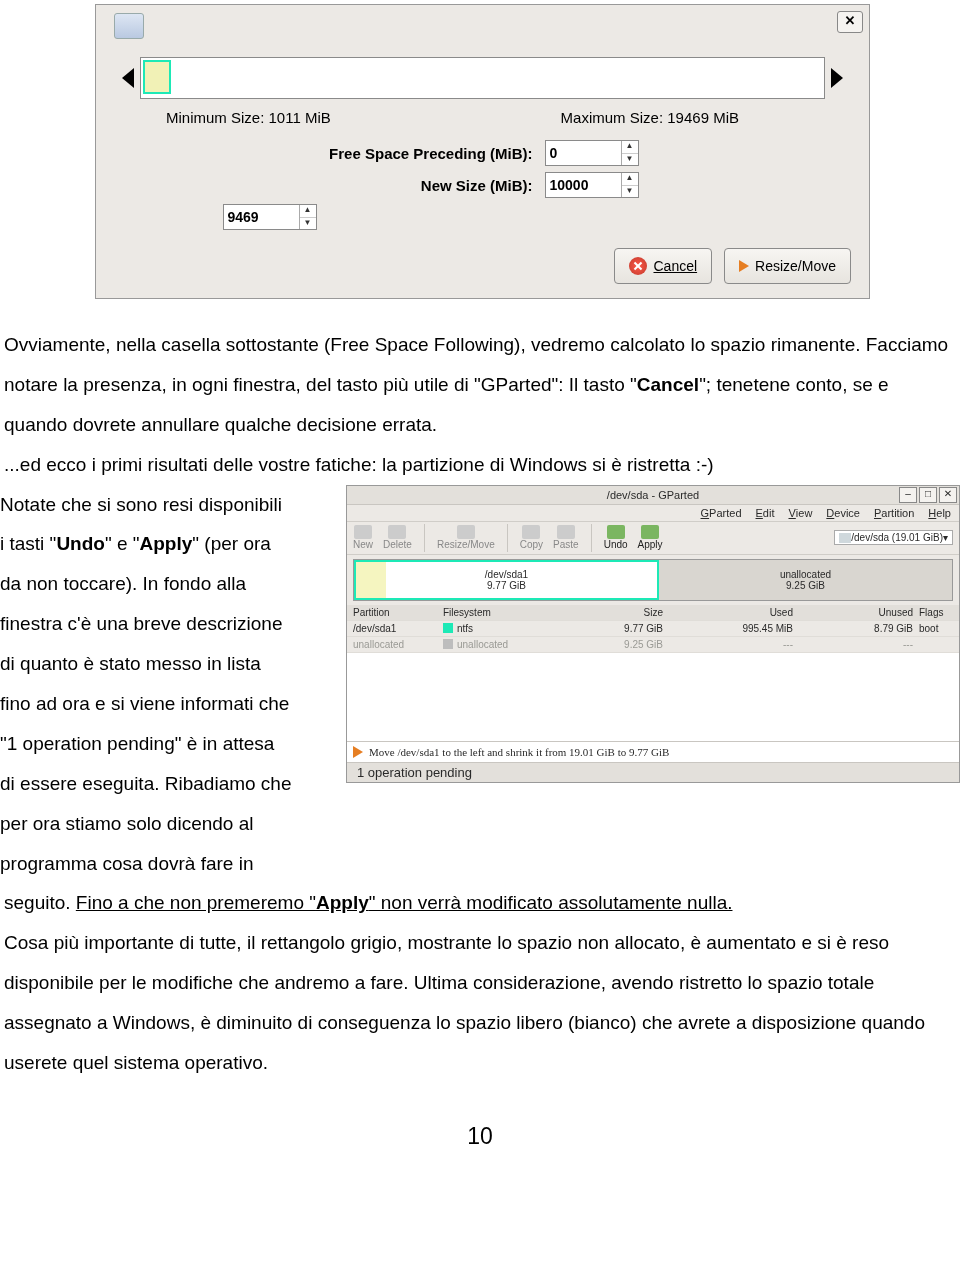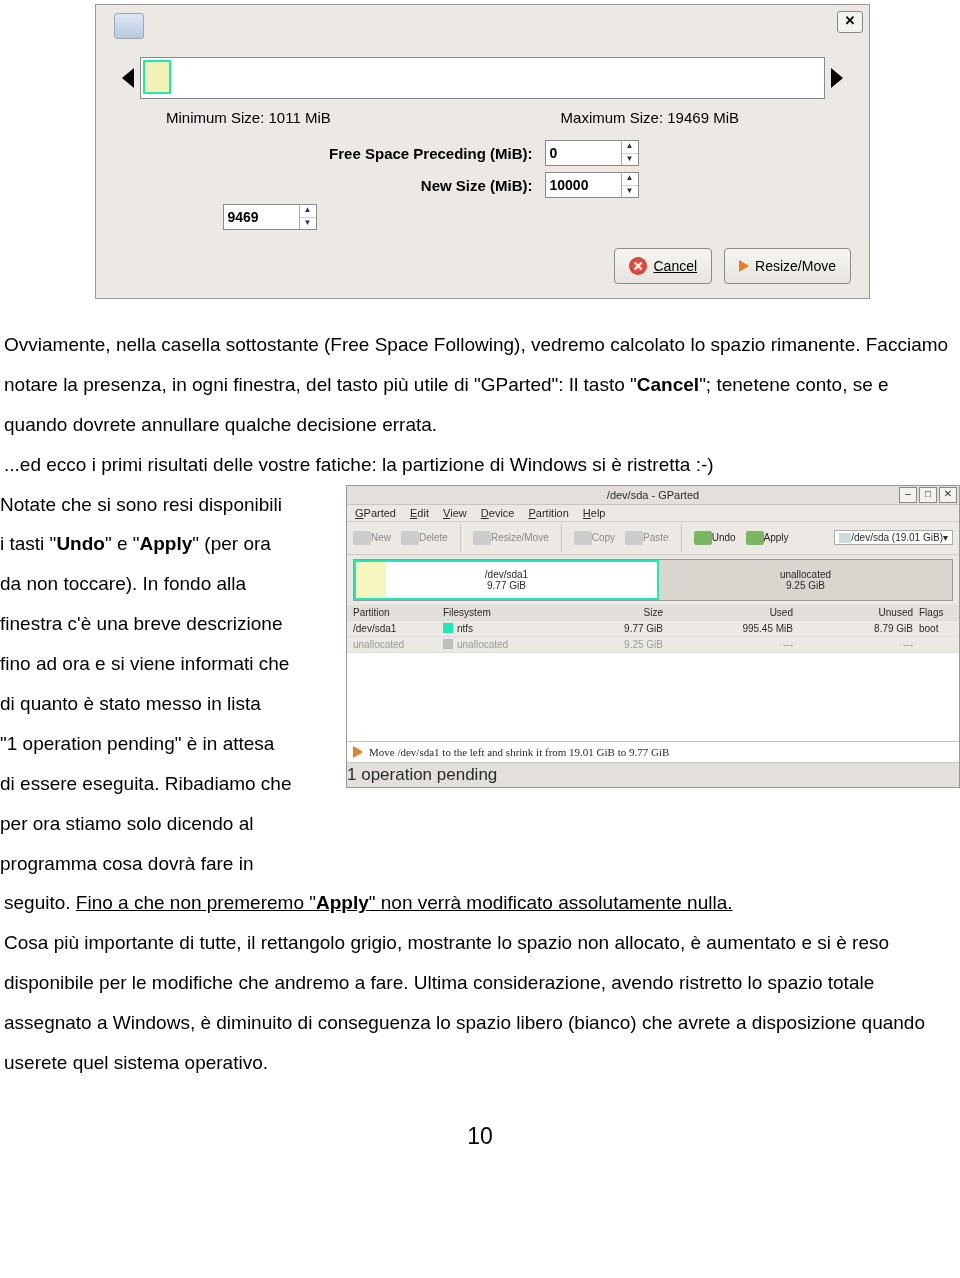--- a/index.html
+++ b/index.html
@@ -203,32 +203,33 @@
     line-height: 12px;
     text-align: center;
   }
   .gp-menu {
     display: flex;
     gap: 14px;
     padding: 2px 8px;
     background: #ece9e5;
     border-bottom: 1px solid #d0cdc8;
     font-size: 11px;
+    justify-content: flex-end;
   }
   .gp-menu span { display:inline-block; }
   .gp-menu .ul { text-decoration: underline; }
   .gp-toolbar {
     display: flex;
     align-items: center;
     padding: 2px 6px;
     border-bottom: 1px solid #d0cdc8;
     gap: 12px;
   }
   .gp-toolbar .grp { display:flex; gap:10px; }
-  .gp-toolbar .tbtn { display:flex; flex-direction:row; align-items:center; font-size:10px; color:#888; }
+  .gp-toolbar .tbtn { display:flex; flex-direction:column; align-items:center; font-size:10px; color:#888; }
   .gp-toolbar .tbtn.active { color:#222; }
   .gp-toolbar .ticon { width:18px; height:14px; background:#ccc; border-radius:2px; }
   .gp-toolbar .tbtn.active .ticon { background:#9aa; }
   .gp-toolbar .sep { width:1px; height:28px; background:#c9c6c1; }
   .gp-toolbar .spacer { flex:1; }
   .gp-toolbar .devsel {
     display:flex; align-items:center; 
     border:1px solid #aaa; background:#fff;
     padding:1px 4px; font-size:10px;
   }
@@ -271,22 +272,22 @@
   .gp-oplist {
     border-top:1px solid #c9c6c1;
     padding: 4px 6px;
     font-size:11px;
     background:#fff;
     display:flex; align-items:center; gap:6px;font-family:Liberation Serif, serif;
   }
   .gp-oplist .ico-arrow { border-left-color:#e67e22; }
   .gp-status {
     border-top:1px solid #c9c6c1;
-    padding: 2px 0;
-    font-size:17px;
+    padding: 2px 10px;
+    font-size:13px;
     background:#e3e0db;
   }
 
   .pagenum {
     text-align:center;
     font-size:23px;
     margin-top: 40px;
     margin-bottom: 10px;
   }
 </style>
@@ -364,22 +365,22 @@
   </div>
 
   <div class="text-with-figure">
     <div class="leftcol">
       <div>Notate che si sono resi disponibili</div>
       <div>
         <span> i tasti "</span><strong>Undo</strong><span>" e "</span><strong>Apply</strong><span>" (per ora</span>
       </div>
       <div> da non toccare). In fondo alla</div>
       <div> finestra c'è una breve descrizione</div>
+      <div> di quanto è stato messo in lista</div>
       <div> fino ad ora e si viene informati che</div>
-      <div> di quanto è stato messo in lista</div>
       <div> "1 operation pending" è in attesa</div>
       <div>di essere eseguita. Ribadiamo che</div>
       <div>per ora stiamo solo dicendo al</div>
       <div>programma cosa dovrà fare in</div>
     </div>
 
     <div class="gparted">
       <div class="gp-title">
         <span>/dev/sda - GParted</span>
         <div class="winbtns">

